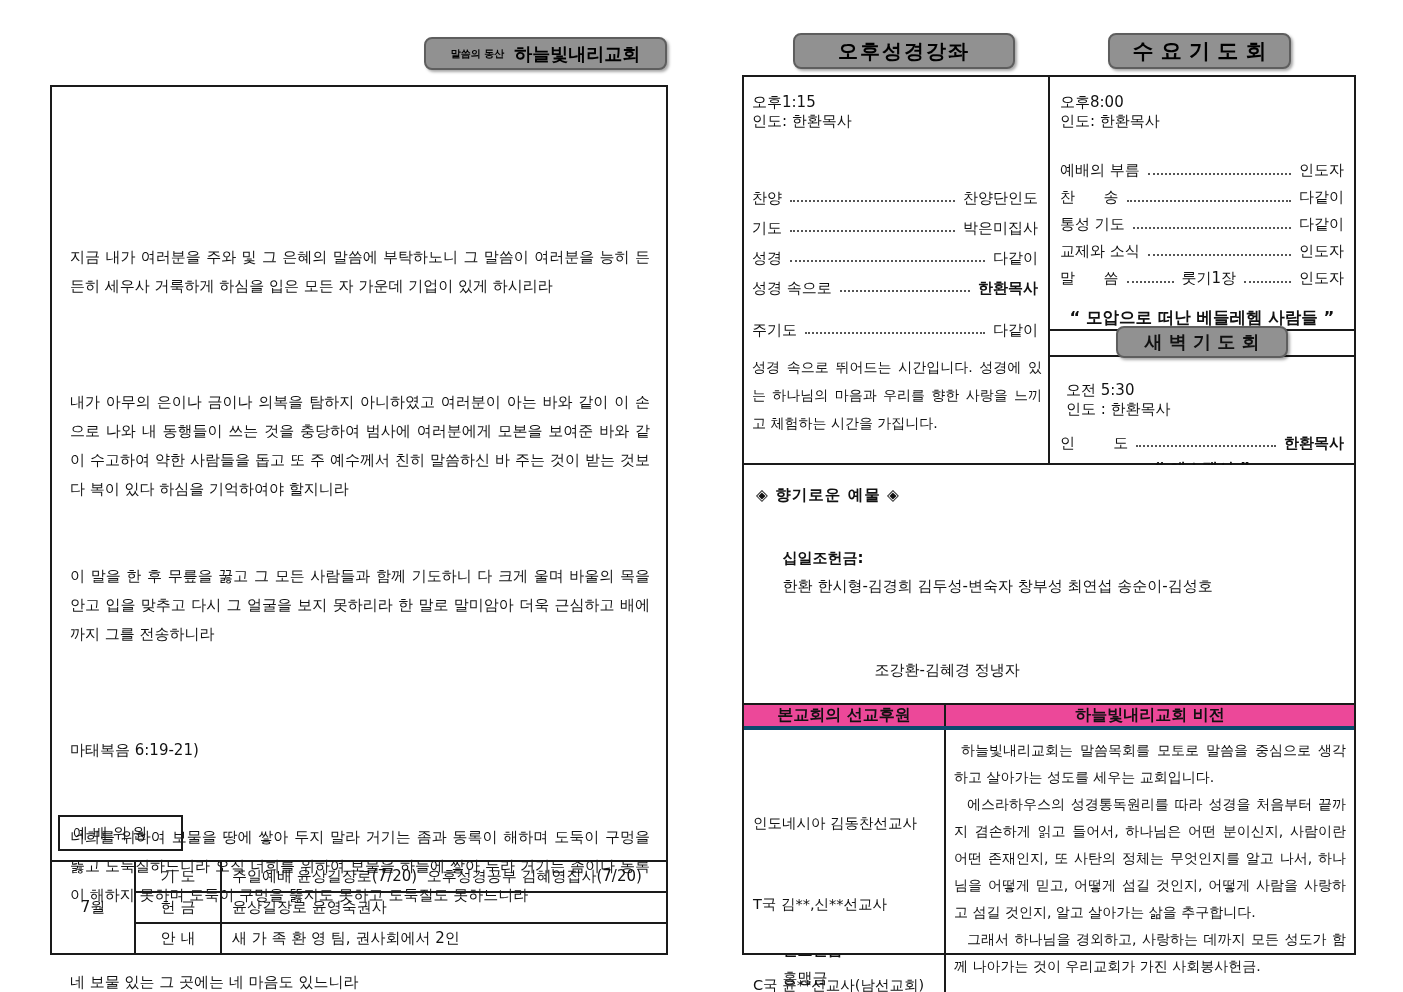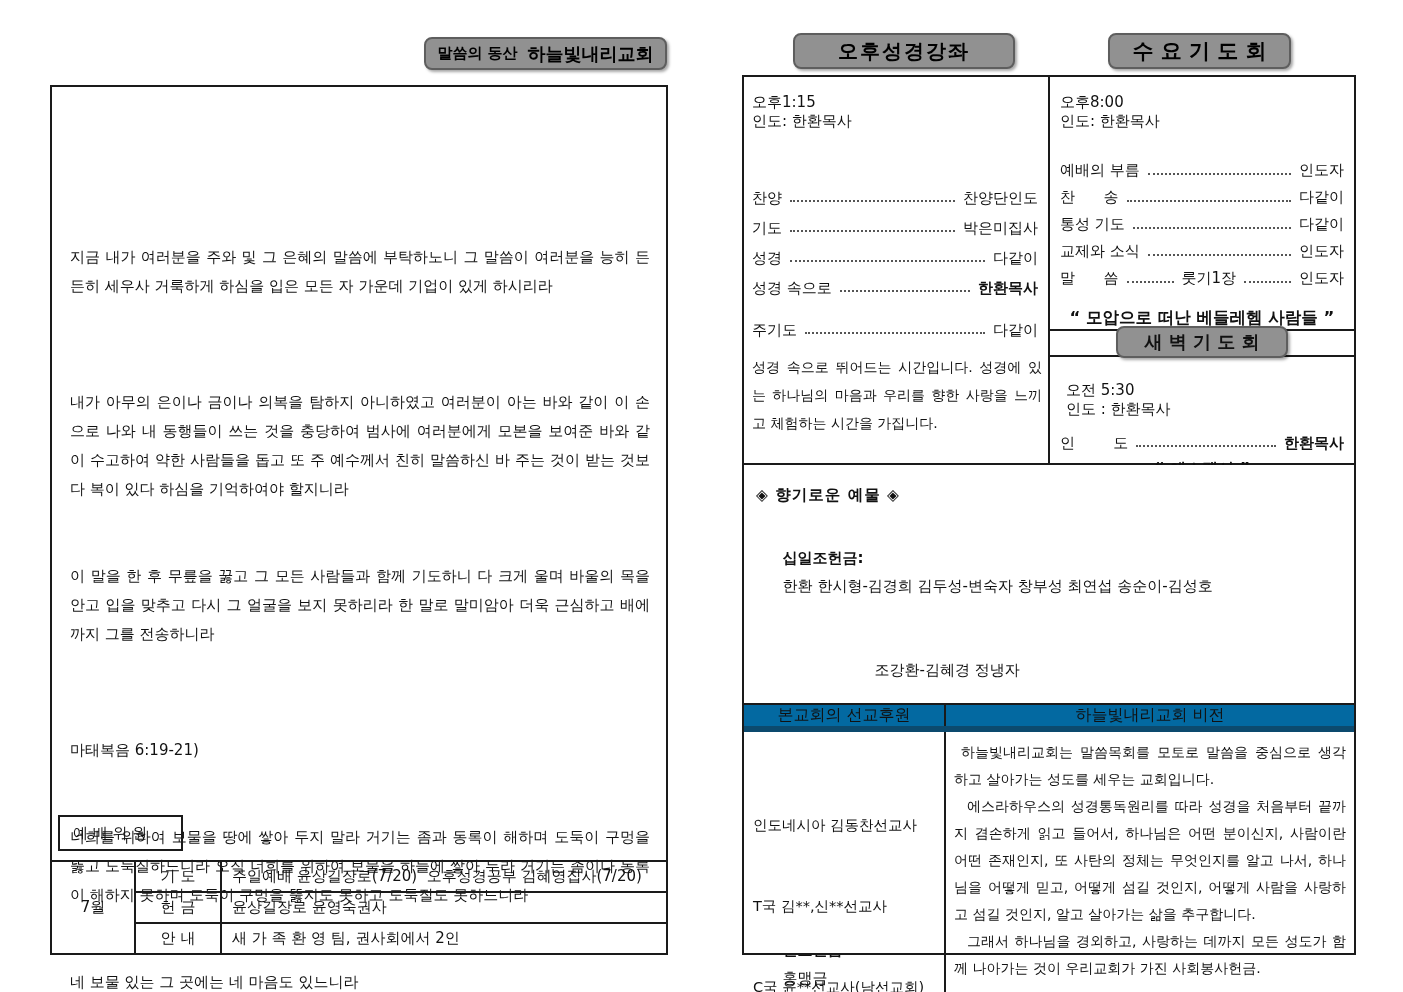--- a/index.html
+++ b/index.html
@@ -12,21 +12,21 @@
   .canvas { position:absolute; inset:0; }
 
   
   .badge {
     position:absolute; display:flex; align-items:center; justify-content:center;
     background:#919191; border:2px solid #5e5e5e; border-radius:8px;
     font-weight:bold; color:#000; box-shadow:2px 2px 3px rgba(0,0,0,.35);
     white-space:pre;
   }
   .badge-top { left:424px; top:37px; width:243px; height:33px; gap:10px; }
-  .badge-top .small { font-size:15px; }
+  .badge-top .small { font-size:10px; }
   .badge-top .big { font-size:18px; }
   .badge-afternoon { left:793px; top:33px; width:222px; height:36px; font-size:20px; letter-spacing:2px; }
   .badge-wednesday { left:1108px; top:33px; width:183px; height:36px; font-size:21px; }
   .badge-dawn { position:relative; width:172px; height:32px; font-size:18px; margin-top:-3px;
     background:#919191; border:2px solid #5e5e5e; border-radius:8px;
     display:flex; align-items:center; justify-content:center; font-weight:bold;
     box-shadow:2px 2px 3px rgba(0,0,0,.35); white-space:pre; z-index:2; }
 
   
   .left-page {
@@ -106,22 +106,22 @@
   .off-line b { font-weight:bold; }
   .ind-tithe { padding-left:92px; }
   .sp24 { display:inline-block; width:24px; }
   .sp44 { display:inline-block; width:44px; }
 
   
   .bottom-table {
     position:absolute; left:742px; top:703px; width:614px; height:252px;
     border:2px solid #1a1a1a; display:flex; flex-direction:column; background:#fff;
   }
-  .bt-header { display:flex; height:30px; background:#0369a1; border-bottom:6px solid #0c4a6e;
-    font-weight:normal; font-size:16px; }
+  .bt-header { display:flex; height:30px; background:#ec4899; border-bottom:4px solid #0c4a6e;
+    font-weight:bold; font-size:16px; }
   .bt-h-left { width:202px; border-right:2px solid #1a1a1a; display:flex; align-items:center; justify-content:center; }
   .bt-h-right { flex:1; display:flex; align-items:center; justify-content:center; }
   .bt-body { flex:1; display:flex; }
   .bt-left { width:202px; border-right:2px solid #1a1a1a; padding:26px 4px 0 9px;
     font-size:14.5px; line-height:27px; white-space:pre-wrap; }
   .bt-right { flex:1; padding:7px 8px 0 8px; font-size:14px; line-height:27px; text-align:justify; }
   .vision-p1 { text-indent:7px; }
   .vision-p2 { text-indent:13px; }
   .vision-p3 { text-indent:13px; }
 </style>

